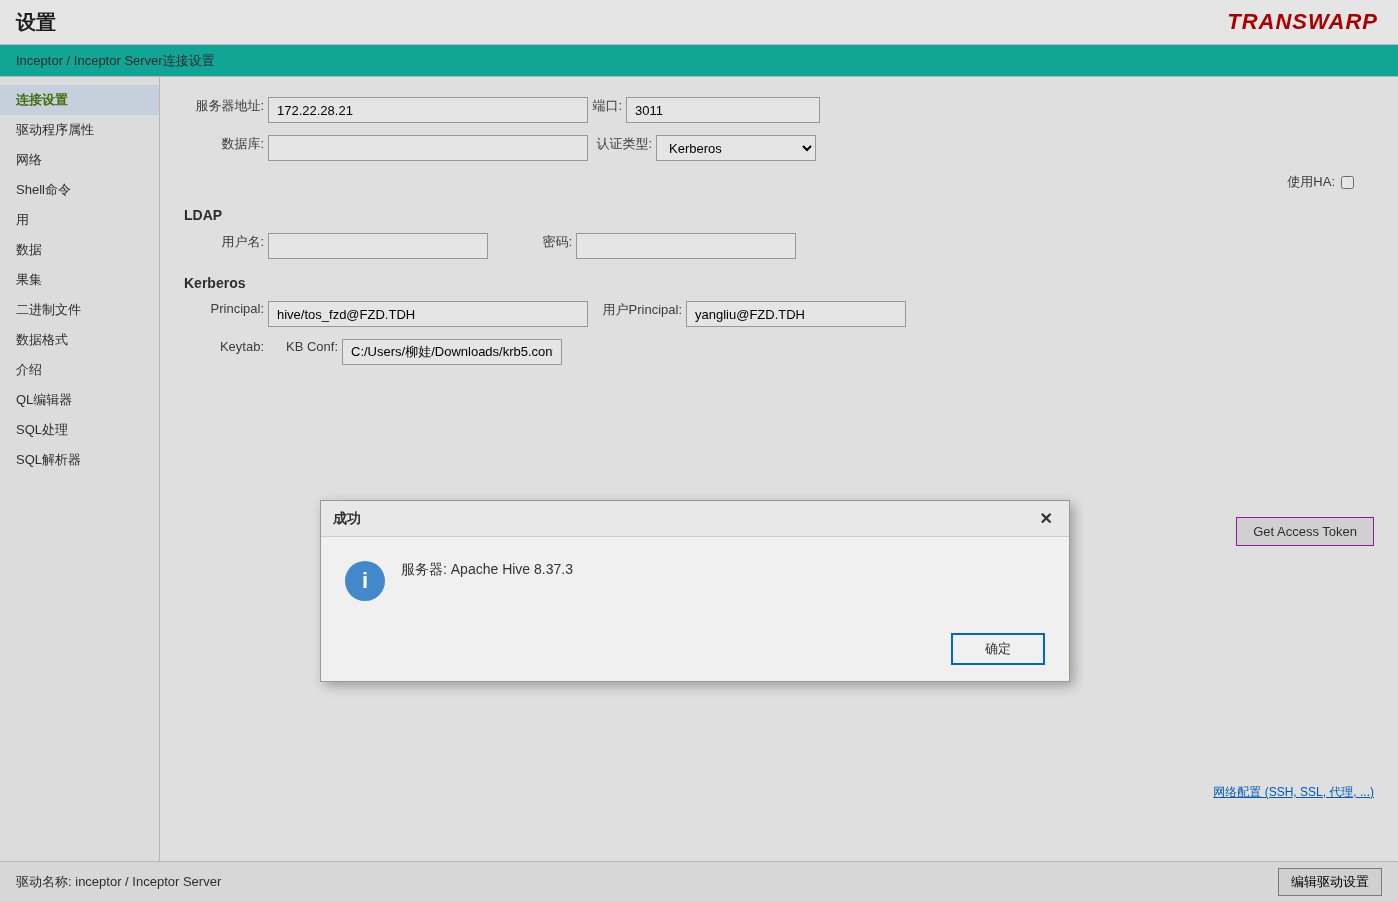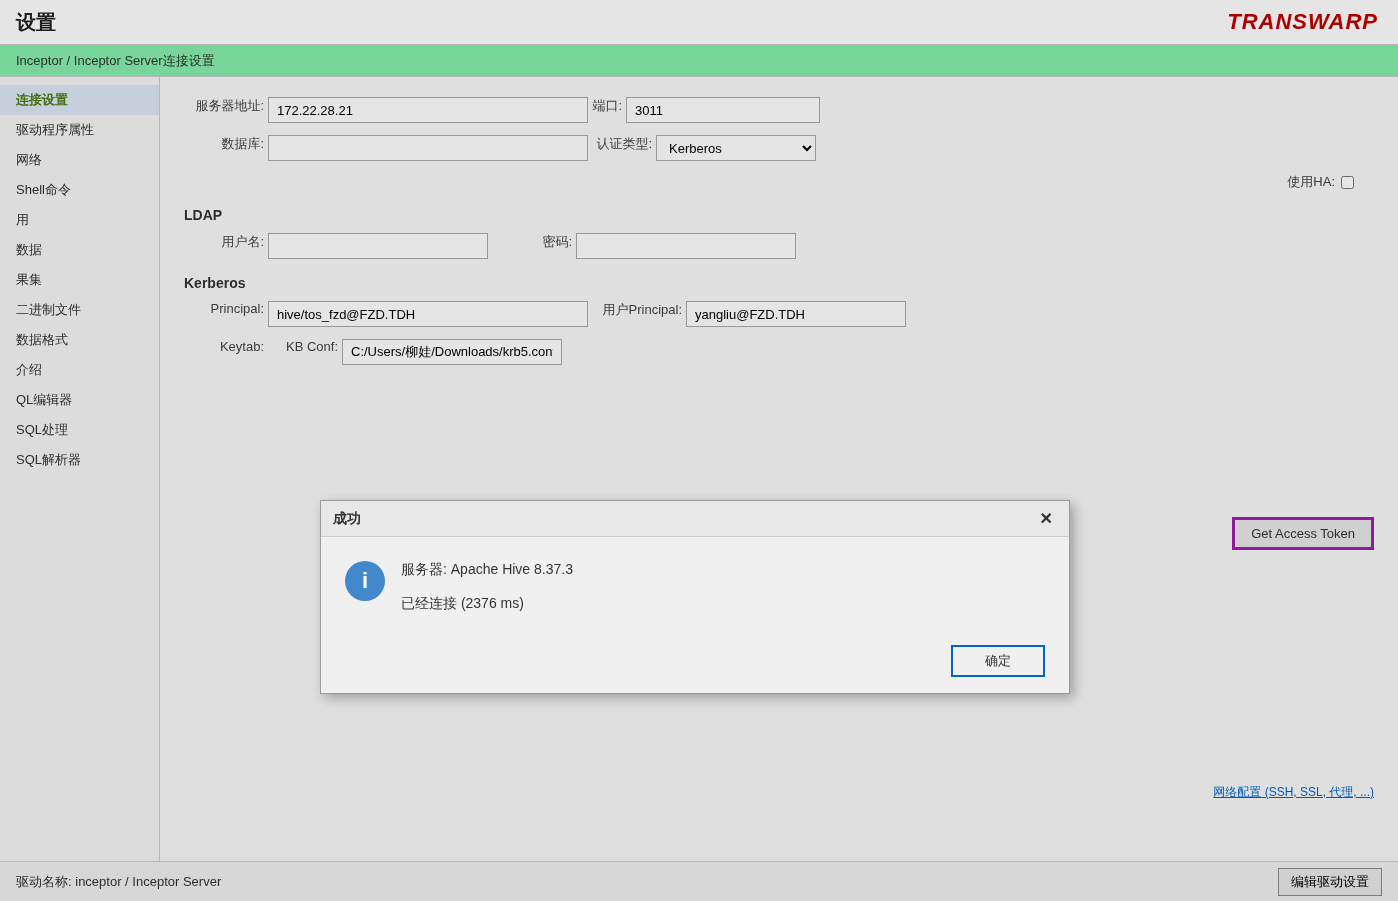--- a/index.html
+++ b/index.html
@@ -34,21 +34,21 @@
       transform: translateY(-50%);
       font-size: 22px;
       font-weight: 900;
       color: #c00000;
       letter-spacing: 1px;
       font-style: italic;
     }
 
     
     .breadcrumb-bar {
-      background: #86efac;
+      background: #14b8a6;
       border-bottom: 1px solid #ccc;
       height: 32px;
       display: flex;
       align-items: center;
       padding: 0 16px;
       font-size: 13px;
       color: #333;
     }
 
     
@@ -162,21 +162,21 @@
       font-size: 13px;
       color: #444;
       min-width: 60px;
     }
 
     
     .get-token-btn {
       position: absolute;
       right: 24px;
       top: 440px;
-      border: 3px solid #a21caf;
+      border: 1px solid #a21caf;
       background: #e8e8e8;
       padding: 6px 16px;
       font-size: 13px;
       cursor: pointer;
       color: #333;
     }
 
     
     .network-config-link {
       position: absolute;
@@ -403,21 +403,20 @@
       <span class="modal-title-text">成功</span>
       <button class="modal-close-btn">✕</button>
     </div>
 
     <div class="modal-body">
       <div class="modal-icon">
         <div class="modal-icon-circle">i</div>
       </div>
       <div class="modal-message-area">
         <div class="modal-server-line">服务器: Apache Hive 8.37.3</div>
-        <div class="modal-connected-line">已经连接 (2376 ms)</div>
       </div>
     </div>
 
     <div class="modal-footer">
       <button class="modal-ok-btn">确定</button>
     </div>
   </div>
 </div>
 
 </body></html>

